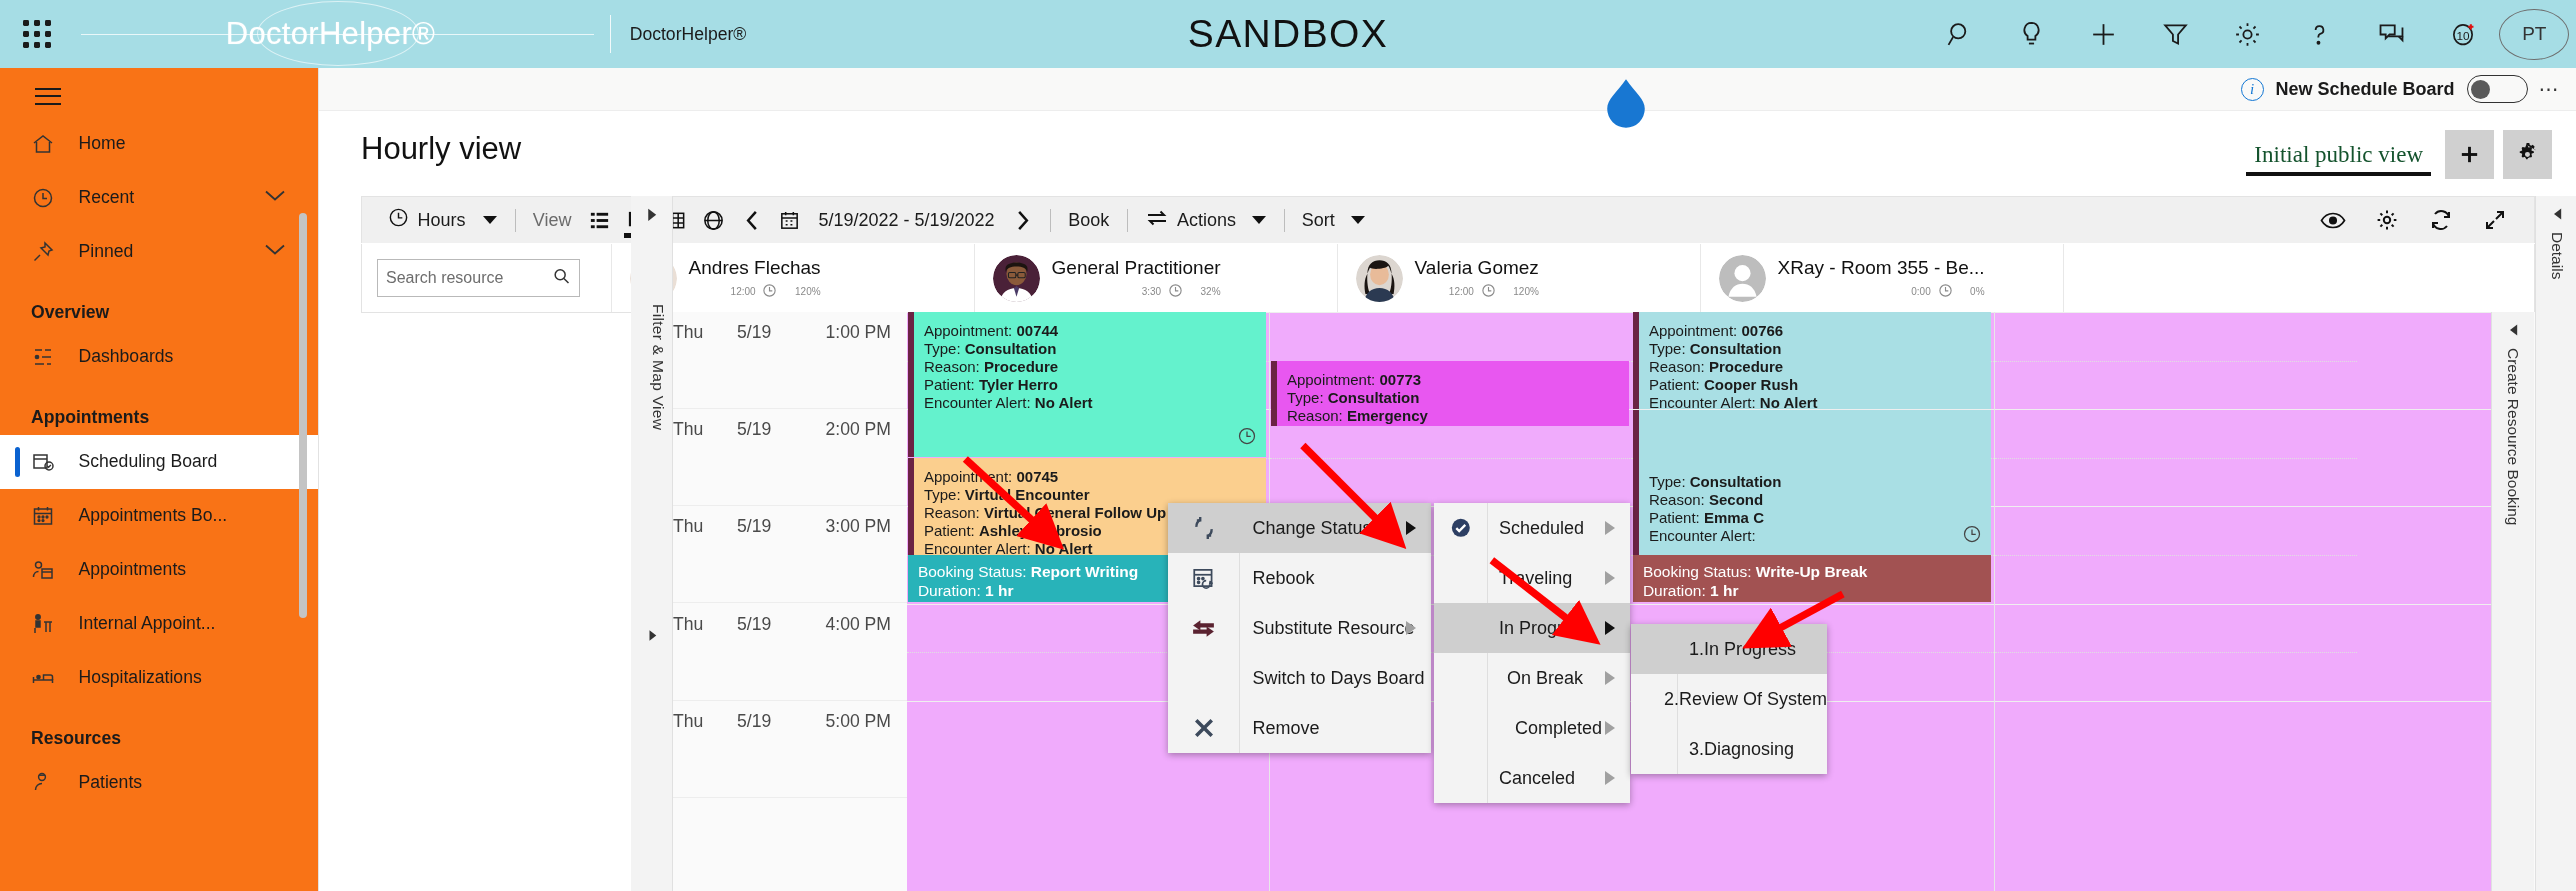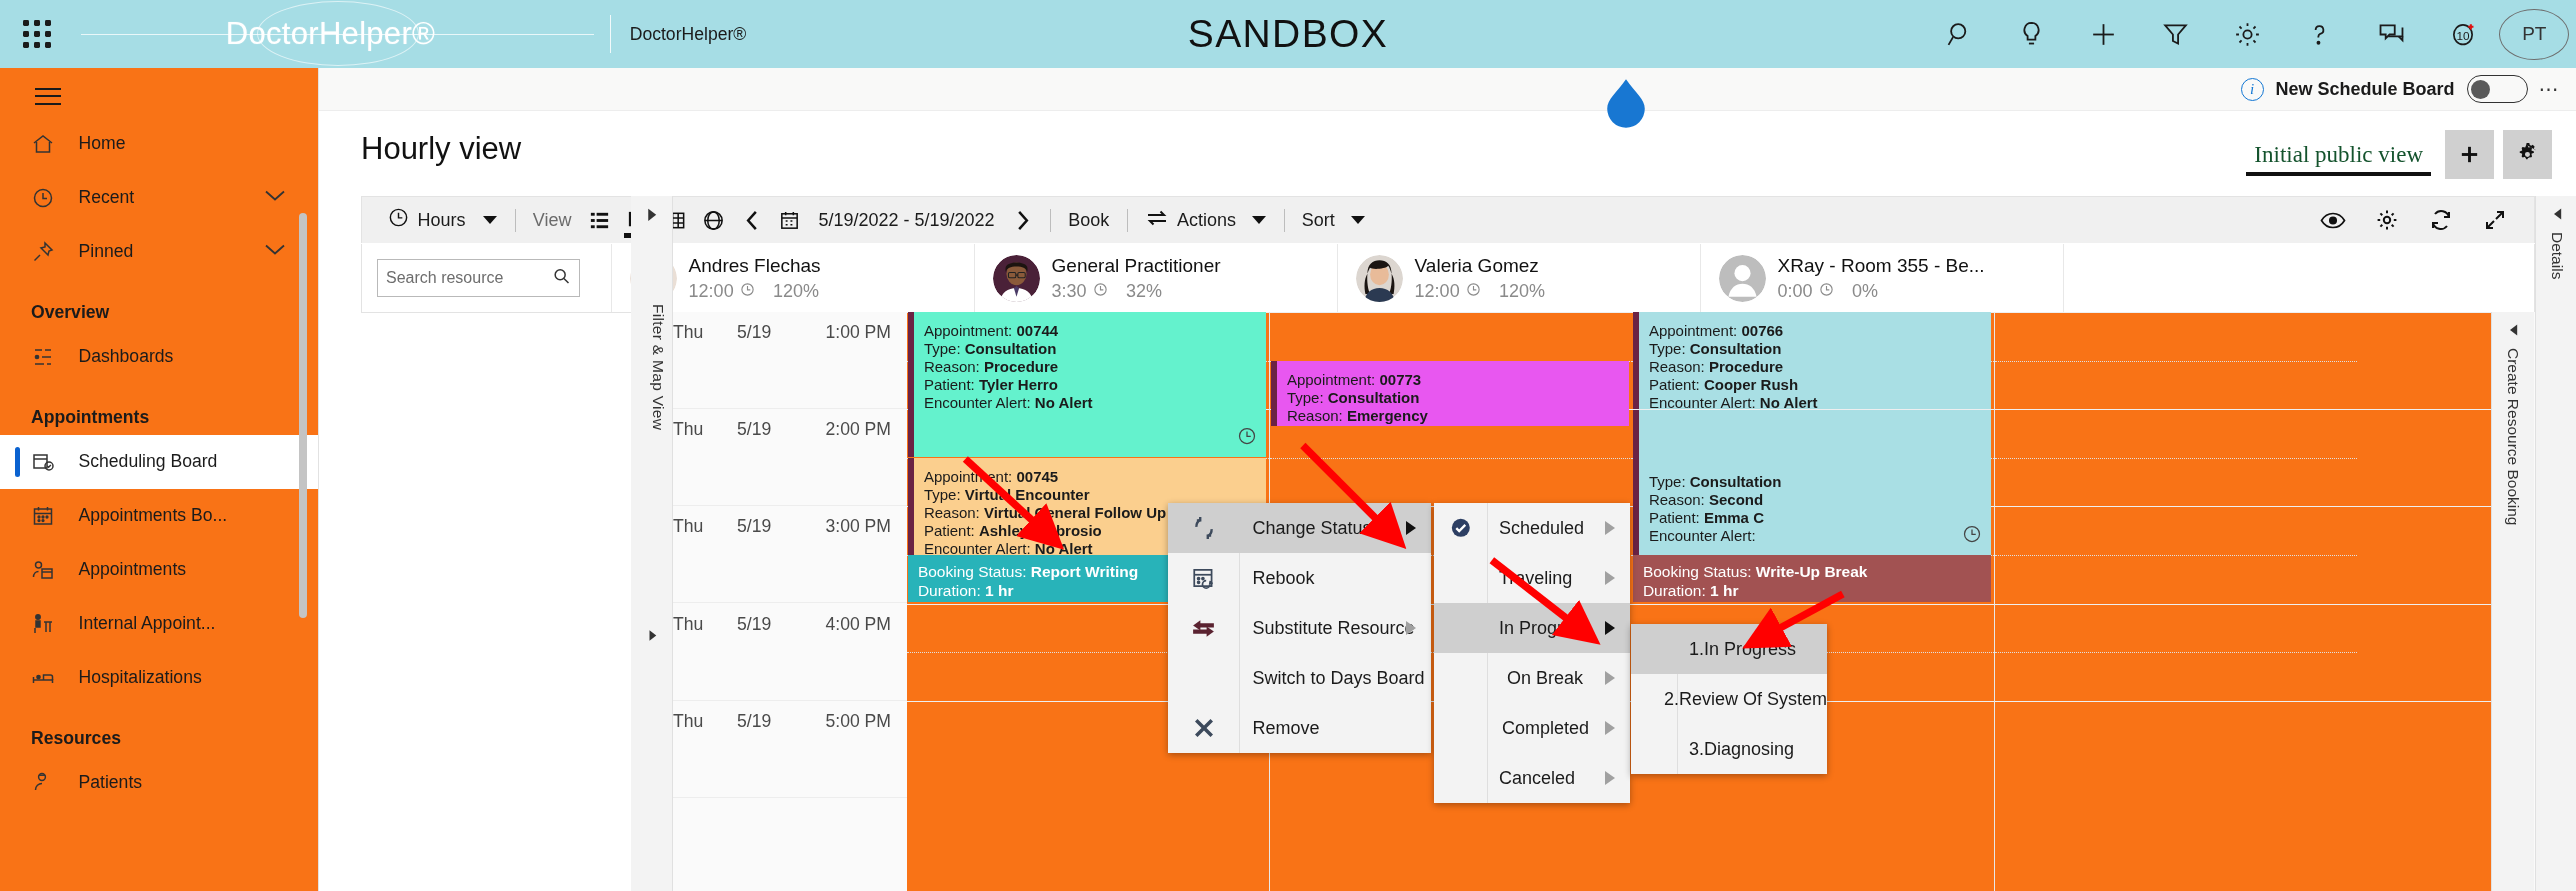--- a/index.html
+++ b/index.html
@@ -141,21 +141,21 @@
   .searchbox {
     width: 203px; height: 38px; border: 0.7px solid #b9b9b9; background: #fff;
     display: flex; align-items: center; padding: 0 8px; font-size: 16px; color: #6d6d6d;
     justify-content: space-between;
   }
   .rescol {
     width: 363px; border-right: 0.7px solid #e8e8e8; display: flex; align-items: center; padding-left: 17.6px; gap: 12px;
   }
   .avatar { width: 47px; height: 47px; border-radius: 50%; overflow: hidden; flex: none; }
   .res-meta .rname { font-size: 19px; color: #111; margin-bottom: 4px; }
-  .res-meta .rsub { font-size: 18px; color: #8a8a8a; display: flex; align-items: center; gap: 6.8px; }
+  .res-meta .rsub { font-size: 10px; color: #8a8a8a; display: flex; align-items: center; gap: 6.8px; justify-content: flex-end; }
   .rescol.empty { flex: 1; border-right: none; }
 
   
   .filterstrip {
     position: absolute; left: 312px; top: 128px; width: 42px; height: 695px;
     background: #f3f3f3; border-right: 0.7px solid #e0e0e0;
   }
   .filterstrip .fs-arrow { position: absolute; left: 12px; top: 9.5px; color: #333; }
   .filterstrip .fs-text {
     position: absolute; left: 5.4px; top: 108px; width: 31px;
@@ -168,21 +168,21 @@
   .timecol { position: absolute; left: 0; top: 0; width: 234px; height: 579px; background: #fafafa; }
   .timerow {
     position: absolute; left: 0; width: 234px; height: 97px;
     border-bottom: 0.7px solid #ededed;
     display: flex; align-items: flex-start; justify-content: flex-end;
     padding: 9.5px 16px 0 0; gap: 27px; font-size: 17.6px; color: #4a4a4a;
   }
   .timerow .d { width: 41px; } .timerow .dt { width: 57px; } .timerow .tm { width: 84px; text-align: right; }
   .colarea { position: absolute; left: 234px; top: 0; width: 1628px; height: 579px; }
   .col {
-    position: absolute; top: 0; width: 363px; height: 579px; border-right: 0.7px solid #e8e8e8; background: #f97316;
+    position: absolute; top: 0; width: 363px; height: 579px; border-right: 0.7px solid #e8e8e8; background: #f0abfc;
   }
   .hourline { position: absolute; left: 0; right: 0; height: 0.7px; background: #efefef; }
   .halfline { position: absolute; left: 0; right: 0; height: 0; border-top: 0.7px dotted #e0e0e0; }
 
   .appt {
     position: absolute; left: 1.4px; right: 2.7px; overflow: hidden;
     border-left: 6px solid #6b2344;
     padding: 9.5px 0 0 9.5px; font-size: 15px; line-height: 18px; color: #1b1b1b;
   }
   .appt b { font-weight: bold; }
@@ -937,21 +937,21 @@
       <span class="ci-label" style="padding-left:12px">In Progress</span>
       <span class="ci-arrow"></span>
     </div>
     <div class="ctxitem">
       <span class="ci-icon" style="width:53px"></span>
       <span class="ci-label" style="padding-left:20px">On Break</span>
       <span class="ci-arrow"></span>
     </div>
     <div class="ctxitem">
       <span class="ci-icon" style="width:53px"></span>
-      <span class="ci-label" style="padding-left:15px">Completed</span>
+      <span class="ci-label" style="padding-left:28px">Completed</span>
       <span class="ci-arrow"></span>
     </div>
     <div class="ctxitem">
       <span class="ci-icon" style="width:53px"></span>
       <span class="ci-label" style="padding-left:12px">Canceled</span>
       <span class="ci-arrow"></span>
     </div>
   </div>
 
   <div class="ctxmenu" style="left:1312px; top:556px; width:196px;">

